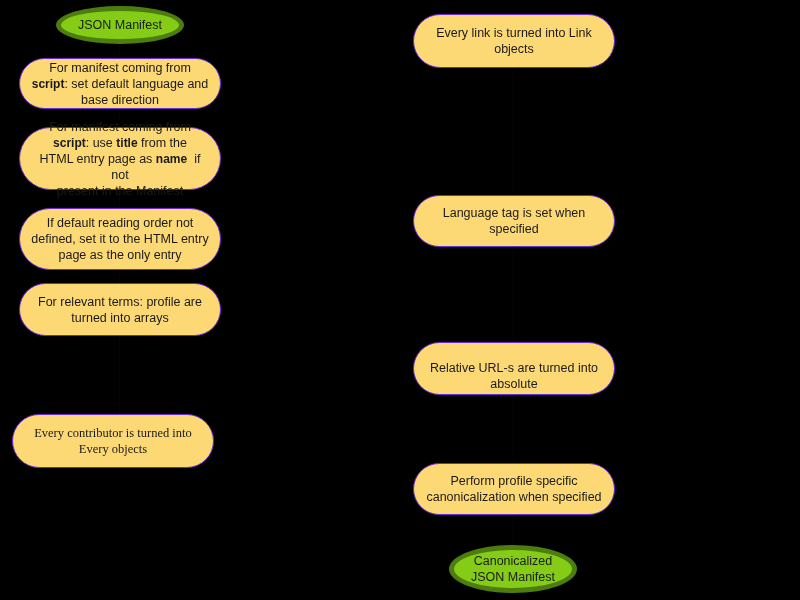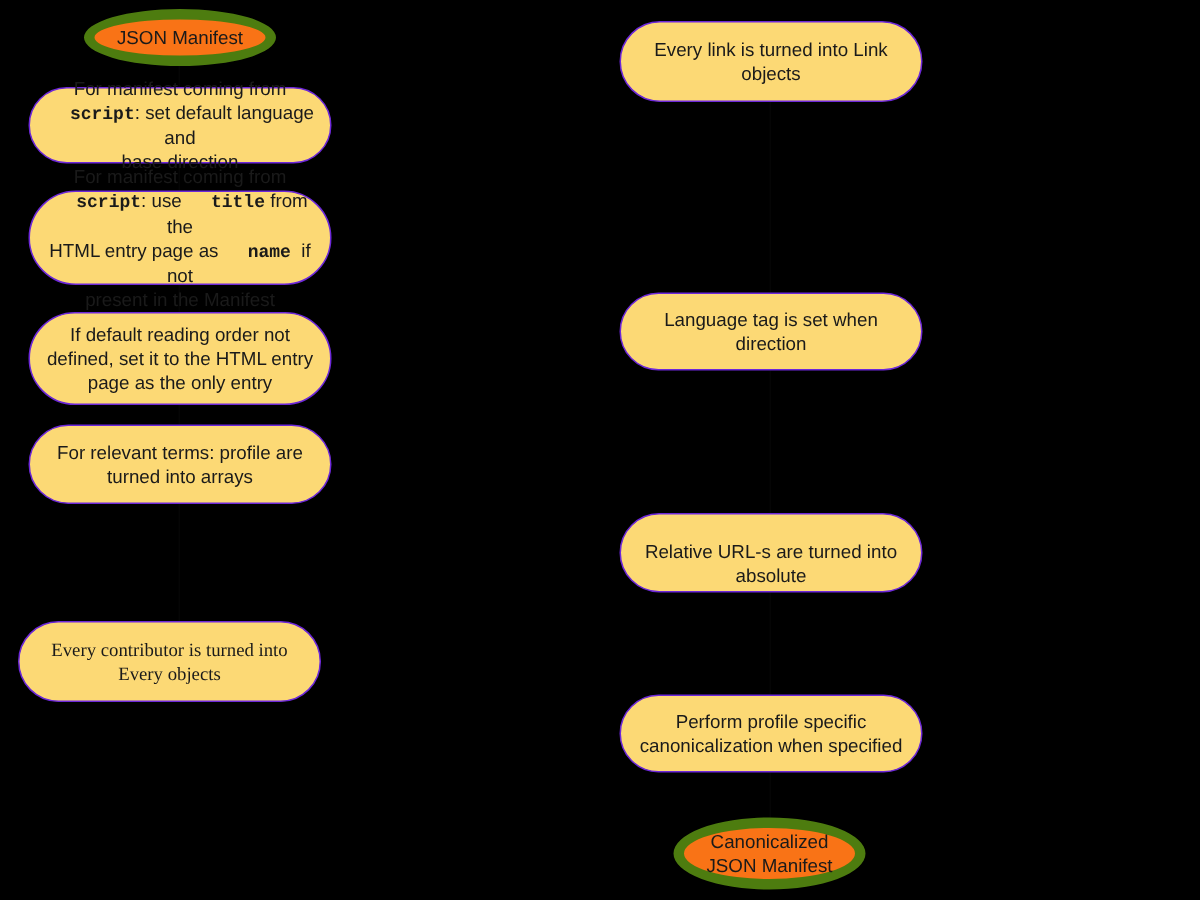--- a/index.html
+++ b/index.html
@@ -28,34 +28,33 @@
     line-height: 16px;
     font-family: "Liberation Sans", sans-serif;
     padding: 2px 10px;
   }
   .stadium {
     background: #fcd975;
     border-radius: 999px;
     border: 1px solid #6d28d9;
   }
   .ellipse {
-    background: #f97316;
+    background: #84cc16;
     border-radius: 50%;
-    border: 7px solid #4d7c0f;
+    border: 5px solid #4d7c0f;
   }
   .node .txt {
     display: block;
     width: 100%;
     white-space: pre-line;
   }
   .mono {
-    font-family: Liberation Mono, monospace;
+    font-family: Liberation Sans, sans-serif;
     font-weight: bold;
     font-size: 12px;
-    margin-left: 16px;
   }
   .connector {
     position: absolute;
     background: #050505;
     width: 1px;
   }
 </style>
 </head>
 <body>
 
@@ -94,21 +93,21 @@
   <div class="connector" style="left:513px; top:68px; height:127px;"></div>
   <div class="connector" style="left:513px; top:247px; height:95px;"></div>
   <div class="connector" style="left:513px; top:395px; height:68px;"></div>
   <div class="connector" style="left:513px; top:515px; height:30px;"></div>
 
   <div class="node stadium" style="left:413px; top:14px; width:202px; height:54px;">
     <span class="txt"><span>Every link is turned into Link</span><br><span>objects</span></span>
   </div>
 
   <div class="node stadium" style="left:413px; top:195px; width:202px; height:52px;">
-    <span class="txt"><span>Language tag is set when</span><br><span>direction</span></span>
+    <span class="txt"><span>Language tag is set when</span><br><span>specified</span></span>
   </div>
 
   <div class="node stadium" style="left:413px; top:342px; width:202px; height:53px;align-items:flex-end;">
     <span class="txt"><span>Relative URL-s are turned into</span><br><span>absolute</span></span>
   </div>
 
   <div class="node stadium" style="left:413px; top:463px; width:202px; height:52px;">
     <span class="txt"><span>Perform profile specific</span><br><span>canonicalization when specified</span></span>
   </div>
 

